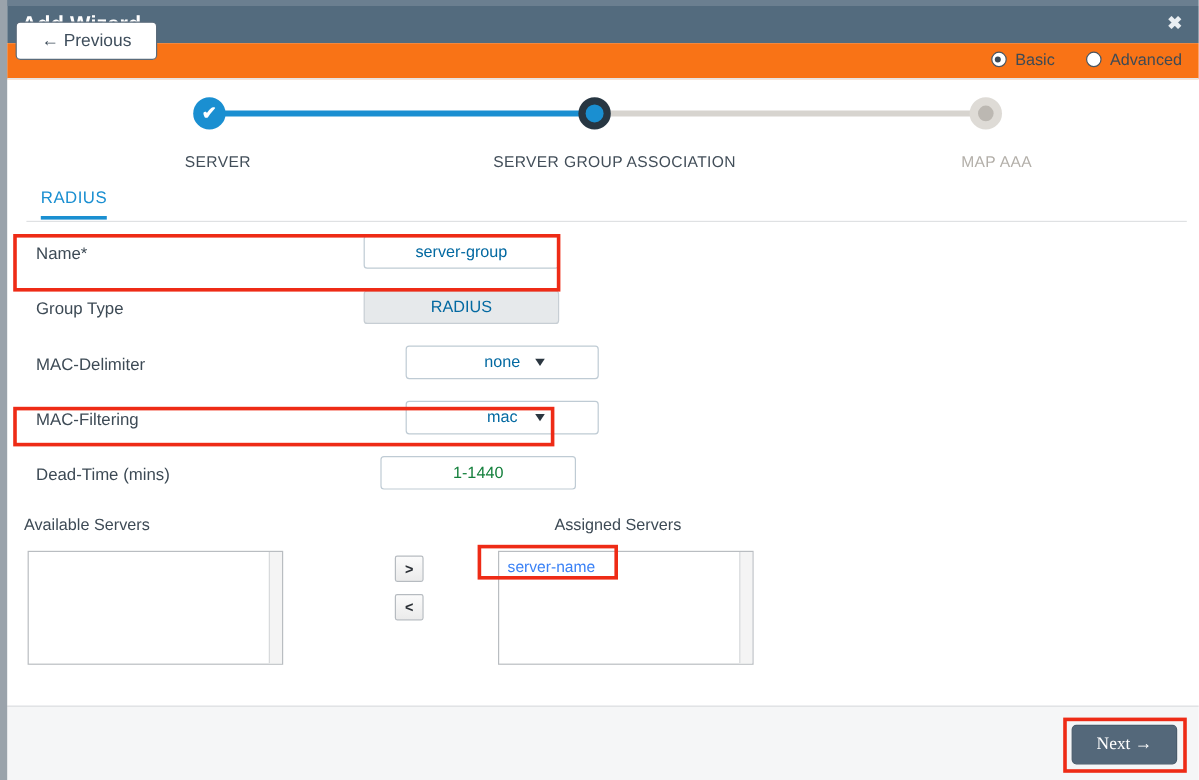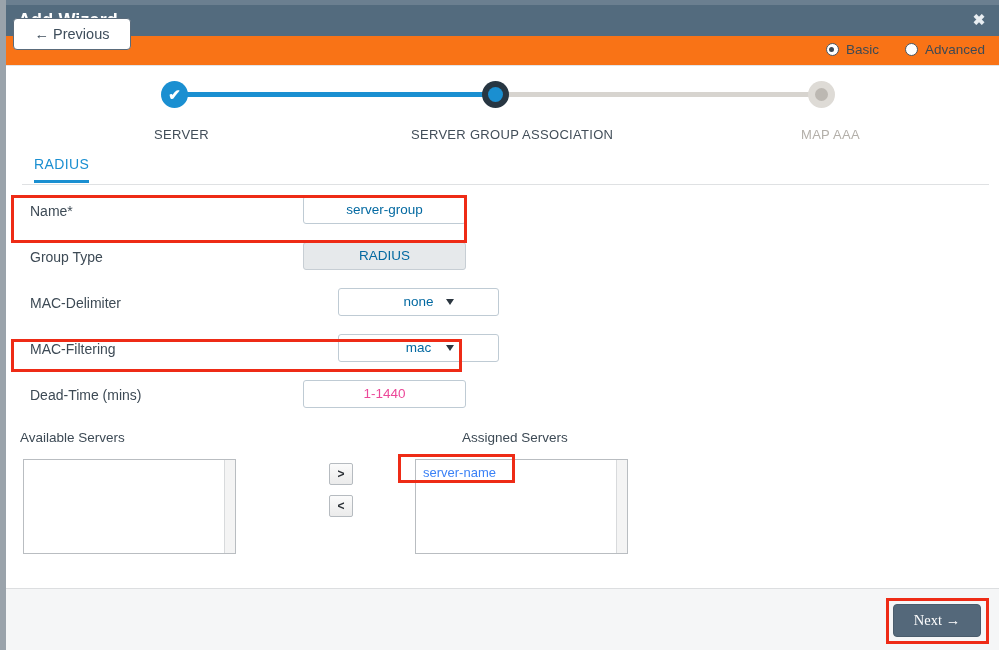--- a/index.html
+++ b/index.html
@@ -229,21 +229,21 @@
     color: #0369a1;
     line-height: 26px;
     padding: 0 9px;
     font-family: "Liberation Sans", sans-serif;
   }
   .field.wide { width: 163px; }
   .field.readonly {
     background: #e6e9eb;
     border-color: #c7ced4;
   }
-  .field.placeholder { color: #ec4899; }
+  .field.placeholder { color: #15803d; margin-left: 14px; }
   .select-wrap {
     position: absolute;
     left: 297px; top: 6px;
     width: 161px; height: 28px;
   }
   .select-wrap .field {
     position: absolute;
     left: 0; top: 0;
     width: 161px;
     margin-left: 35px;

